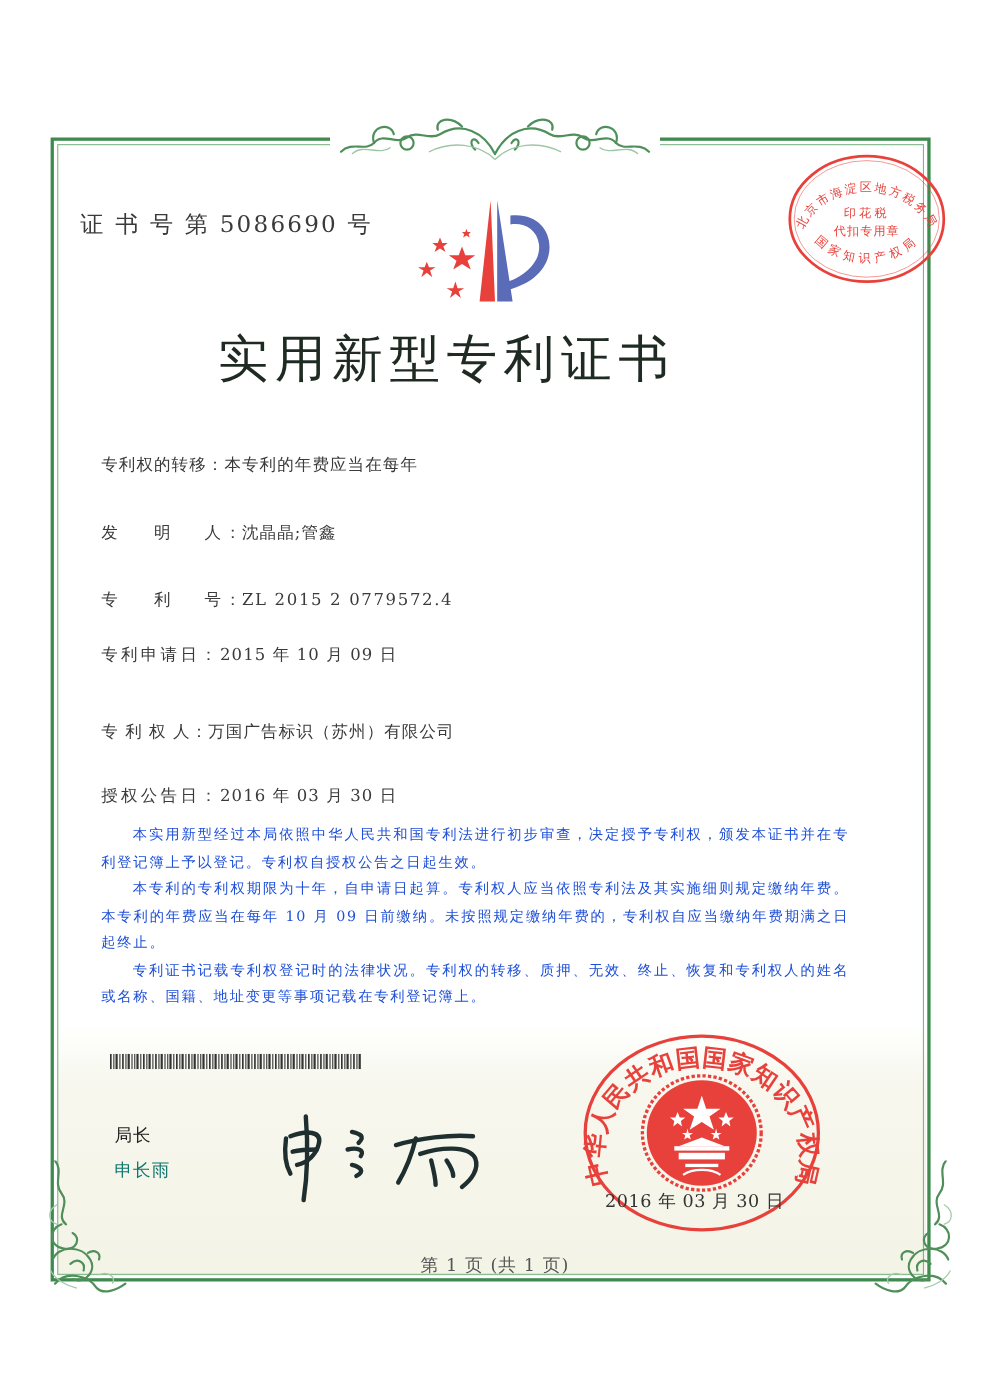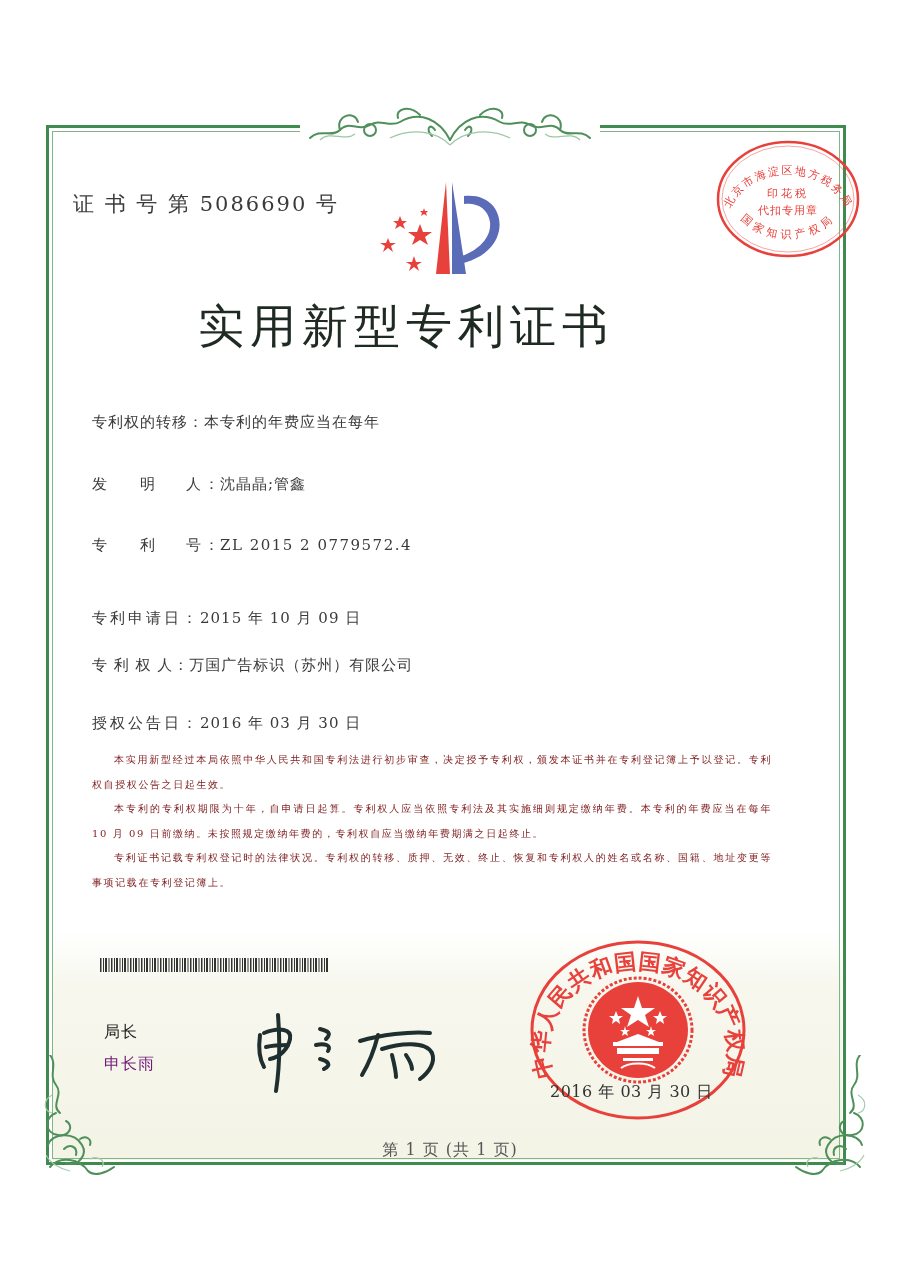--- a/index.html
+++ b/index.html
@@ -40,37 +40,37 @@
     position: absolute; left: 0; width: 812px; top: 296px; text-align: center;
     font-size: 46px; letter-spacing: 6px; color: #1f2a22;
     font-family: "DejaVu Serif", serif;
   }
 
   .field { position: absolute; left: 92px; font-size: 15px; color: #3a3a3a; letter-spacing: 1px; }
   .field .label { display: inline-block; }
   .f-name  { top: 413px; }
   .f-inv   { top: 475px; }
   .f-pno   { top: 536px; }
-  .f-date  { top: 609px; text-align: center; }
+  .f-date  { top: 586px; text-align: center; }
   .f-own   { top: 656px; }
   .f-grant { top: 714px; }
   .spread-3 { display: inline-block; width: 112px; }
   .spread-3 span { display: inline-block; }
 
   .body-text {
     position: absolute; left: 92px; top: 748px; width: 680px;
-    font-size: 10px; line-height: 24.5px; color: #7f1d1d; letter-spacing: 1.6px;
+    font-size: 13px; line-height: 24.5px; color: #1d4ed8; letter-spacing: 1.6px;
     text-align: justify;
   }
   .body-text p { margin: 0; text-indent: 2.2em; }
 
   .barcode { position: absolute; left: 100px; top: 958px; width: 230px; height: 14px; }
 
   .director-title { position: absolute; left: 104px; top: 1022px; font-family: "DejaVu Sans", sans-serif; font-size: 16px; color: #222; letter-spacing: 1px; }
-  .director-name  { position: absolute; left: 104px; top: 1054px; font-family: "DejaVu Sans", sans-serif; font-size: 16px; color: #701a75; letter-spacing: 1px; }
+  .director-name  { position: absolute; left: 104px; top: 1054px; font-family: "DejaVu Sans", sans-serif; font-size: 16px; color: #0f766e; letter-spacing: 1px; }
   .signature { position: absolute; left: 250px; top: 1005px; width: 200px; height: 90px; }
 
   .seal { position: absolute; left: 525px; top: 930px; width: 225px; height: 190px; }
   .seal-date {
     position: absolute; left: 550px; top: 1082px; font-size: 16px; color: #333;
     letter-spacing: 0.5px;
   }
 
   .page-no {
     position: absolute; left: 0; width: 900px; top: 1140px; text-align: center;

